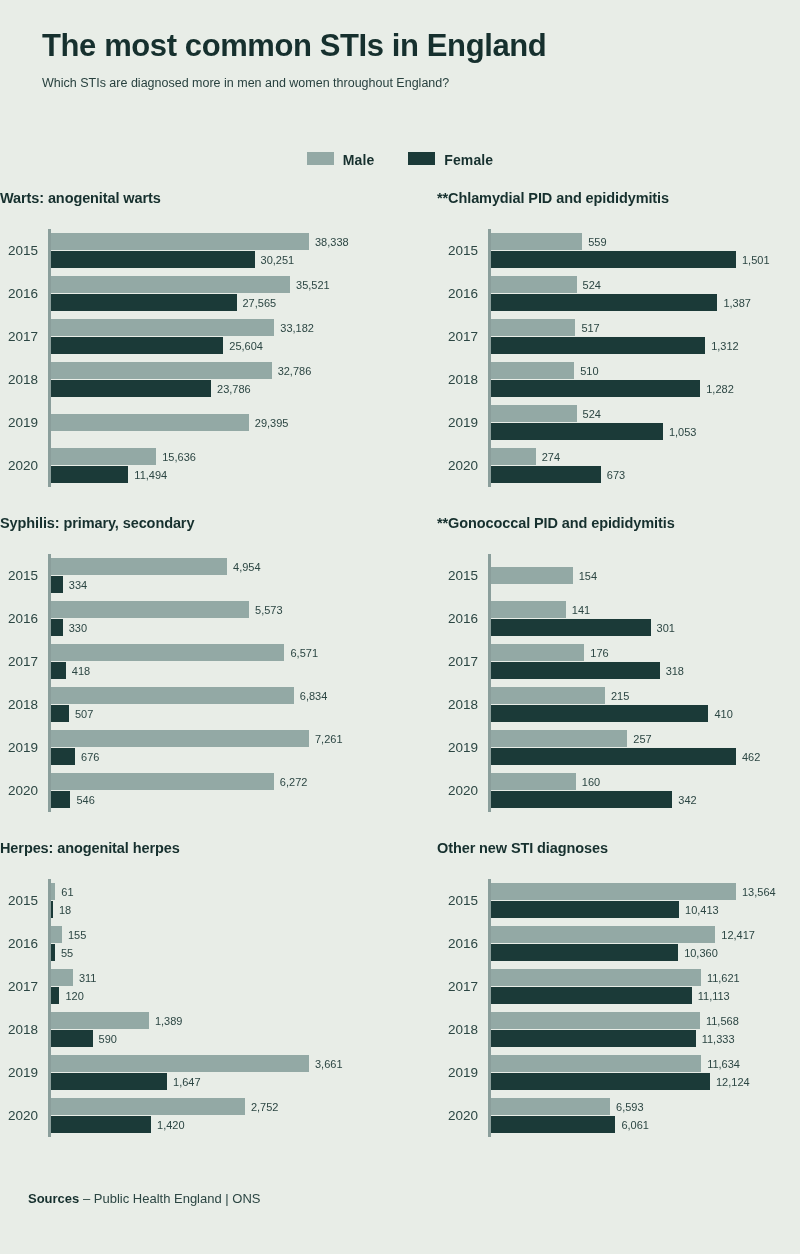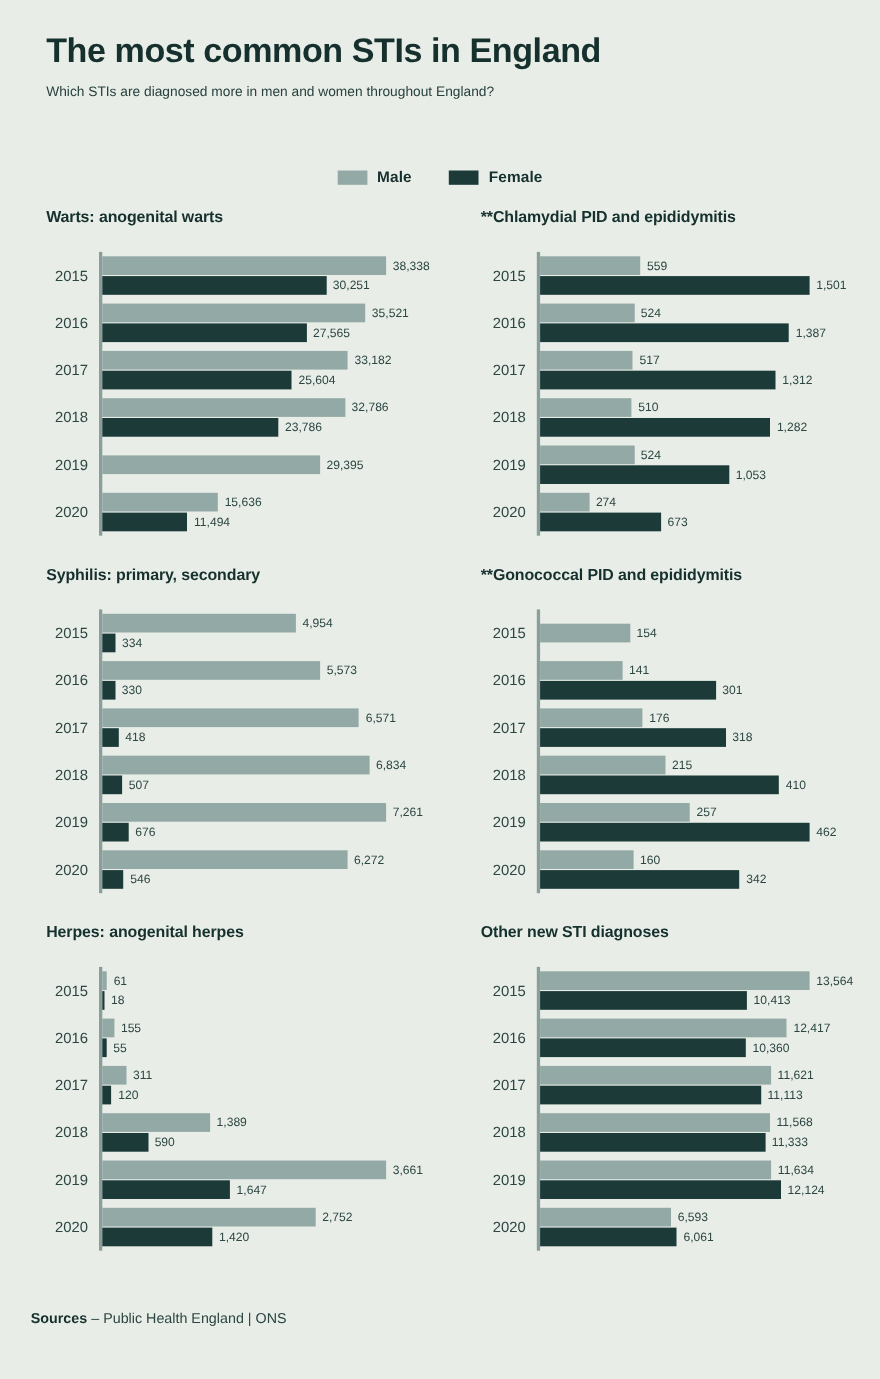--- a/index.html
+++ b/index.html
@@ -51,21 +51,21 @@
     top: 152px;
     left: 0;
     width: 800px;
     display: flex;
     justify-content: center;
     align-items: center;
     gap: 34px;
   }
   .legend-item {
     display: flex;
-    align-items: flex-end;
+    align-items: flex-start;
     gap: 9px;
   }
   .legend-swatch {
     width: 27px;
     height: 13px;
     display: block;
   }
   .legend-swatch.male { background: #93a9a5; }
   .legend-swatch.female { background: #1b3a38; }
   .legend-label {
@@ -82,21 +82,21 @@
     left: 0;
     width: 800px;
     display: grid;
     grid-template-columns: 400px 400px;
     grid-auto-rows: 325px;
   }
   .chart {
     position: relative;
     box-sizing: border-box;
   }
-  .chart.col-left  { padding-left: 42px; }
+  .chart.col-left  { }
   .chart.col-right { padding-left: 37px; }
 
   .chart-title {
     font-size: 14.5px;
     font-weight: bold;
     color: #16302e;
     letter-spacing: -0.1px;
     margin: 0 0 22px 0;
     line-height: 1.2;
     white-space: nowrap;

